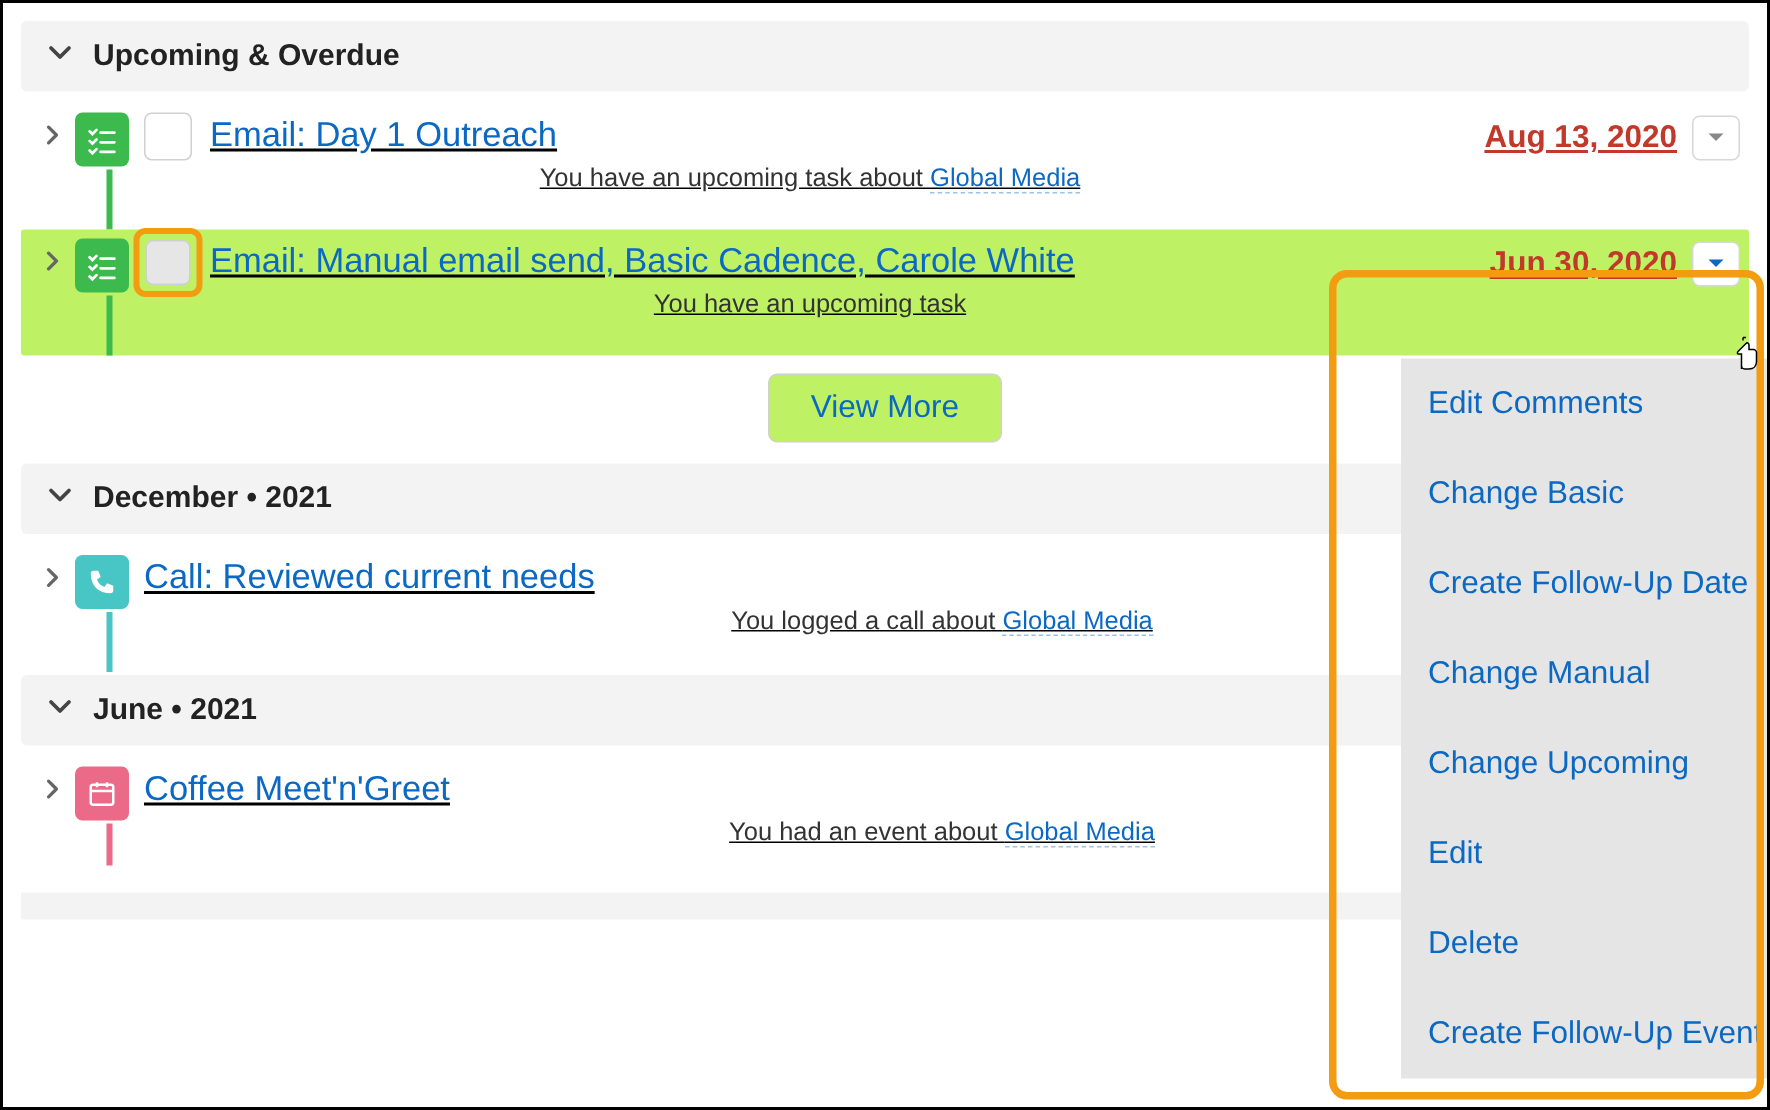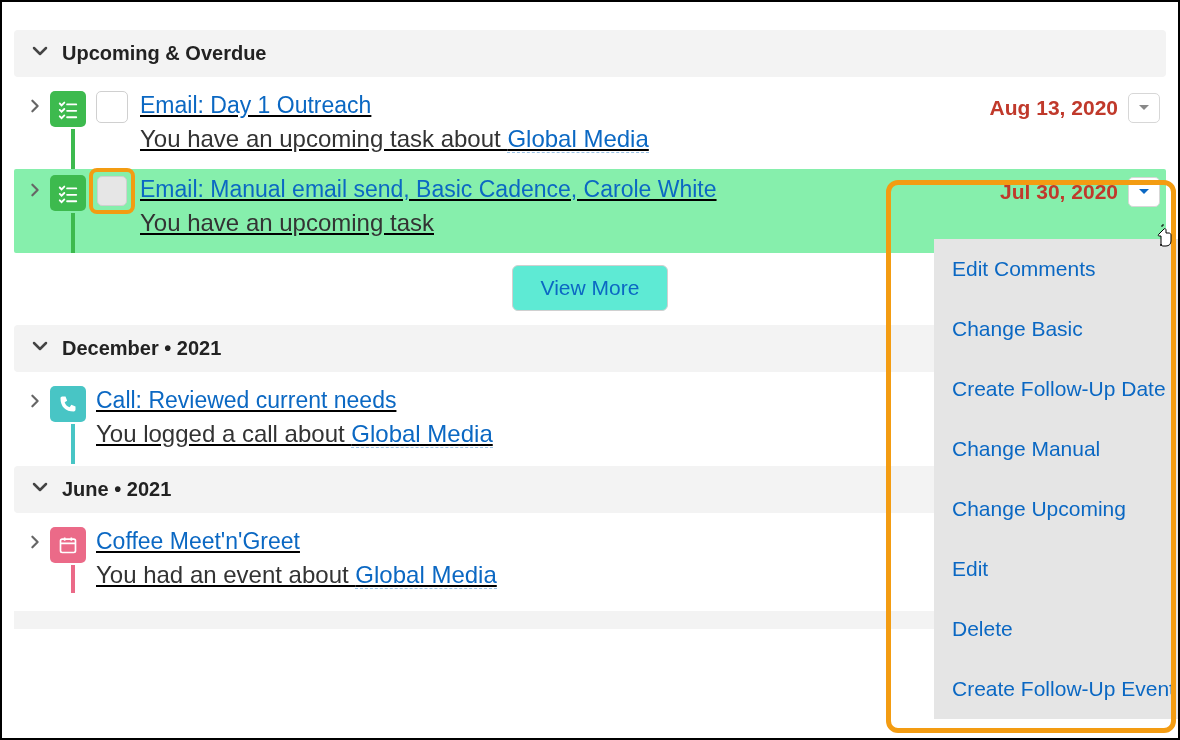--- a/index.html
+++ b/index.html
@@ -7,21 +7,20 @@
       font-family: -apple-system, BlinkMacSystemFont, "Segoe UI", Arial, sans-serif;
       background: #fff;
       width: 1180px;
       height: 740px;
       position: relative;
       border: 2px solid #000;
       overflow: hidden;
     }
     .container {
       padding: 12px;
-      margin-top: 16px;
     }
     .section-header {
       background: #f3f3f3;
       border-radius: 4px;
       padding: 12px 18px;
       display: flex;
       align-items: center;
       gap: 14px;
       margin-bottom: 8px;
     }
@@ -34,21 +33,21 @@
       font-weight: 700;
       color: #222;
     }
     .task-row {
       display: flex;
       align-items: flex-start;
       padding: 6px 6px 0 6px;
       position: relative;
     }
     .task-row.highlighted {
-      background: #86efac;
+      background: #bef264;
       border-radius: 2px;
     }
     .expand-chevron-col {
       width: 30px;
       display: flex;
       align-items: center;
       justify-content: center;
       padding-top: 8px;
       color: #666;
       font-size: 20px;
@@ -102,40 +101,42 @@
       padding-top: 0;
       text-decoration: underline;
     }
     .task-title {
       color: #0b68c3;
       font-size: 23px;
       line-height: 1.3;
     }
     .task-desc {
       color: #333;
-      font-size: 24px;
+      font-size: 17px;
       margin-top: 4px;
+      text-align: center;
     }
     .link-text {
       color: #0b68c3;
       border-bottom: 1px dashed #9ac2e6;
     }
     .date-col {
       width: 220px;
       text-align: right;
       padding-top: 2px;
       display: flex;
       align-items: center;
       justify-content: flex-end;
       gap: 10px;
     }
     .date-red {
       color: #c0392b;
       font-weight: 700;
       font-size: 21px;
+      text-decoration: underline;
     }
     .dropdown-btn {
       width: 32px;
       height: 30px;
       border: 1px solid #d7d7d7;
       border-radius: 5px;
       background: #fff;
       display: flex;
       align-items: center;
       justify-content: center;
@@ -146,21 +147,21 @@
       display: flex;
       justify-content: center;
       margin: 12px 0 14px 0;
     }
     .view-more {
       border: 1px solid #d0d0d0;
       border-radius: 6px;
       padding: 10px 28px;
       color: #0b68c3;
       font-size: 21px;
-      background: #5eead4;
+      background: #bef264;
     }
     .highlight-box {
       position: absolute;
       border: 5px solid #f39c12;
       border-radius: 12px;
       pointer-events: none;
       z-index: 5;
     }
     .highlight-menu {
       top: 178px;
@@ -263,21 +264,21 @@
         <span class="checkbox" style="width:100%;height:100%;background:#e6e6e6;"></span>
       </div>
     </div>
     <div class="content-col">
       <div class="task-title">Email: Manual email send, Basic Cadence, Carole White</div>
       <div class="task-desc">
         <span>You have an upcoming task</span>
       </div>
     </div>
     <div class="date-col">
-      <span class="date-red">Jul 30, 2020</span>
+      <span class="date-red">Jun 30, 2020</span>
       <span class="dropdown-btn active">
         <svg width="12" height="10" viewBox="0 0 12 8">
             <path d="M1 1 L6 6 L11 1 Z" fill="#0b68c3"></path>
           </svg>
       </span>
     </div>
   </div>
 
   <div class="view-more-wrap">
     <button class="view-more">View More</button>

